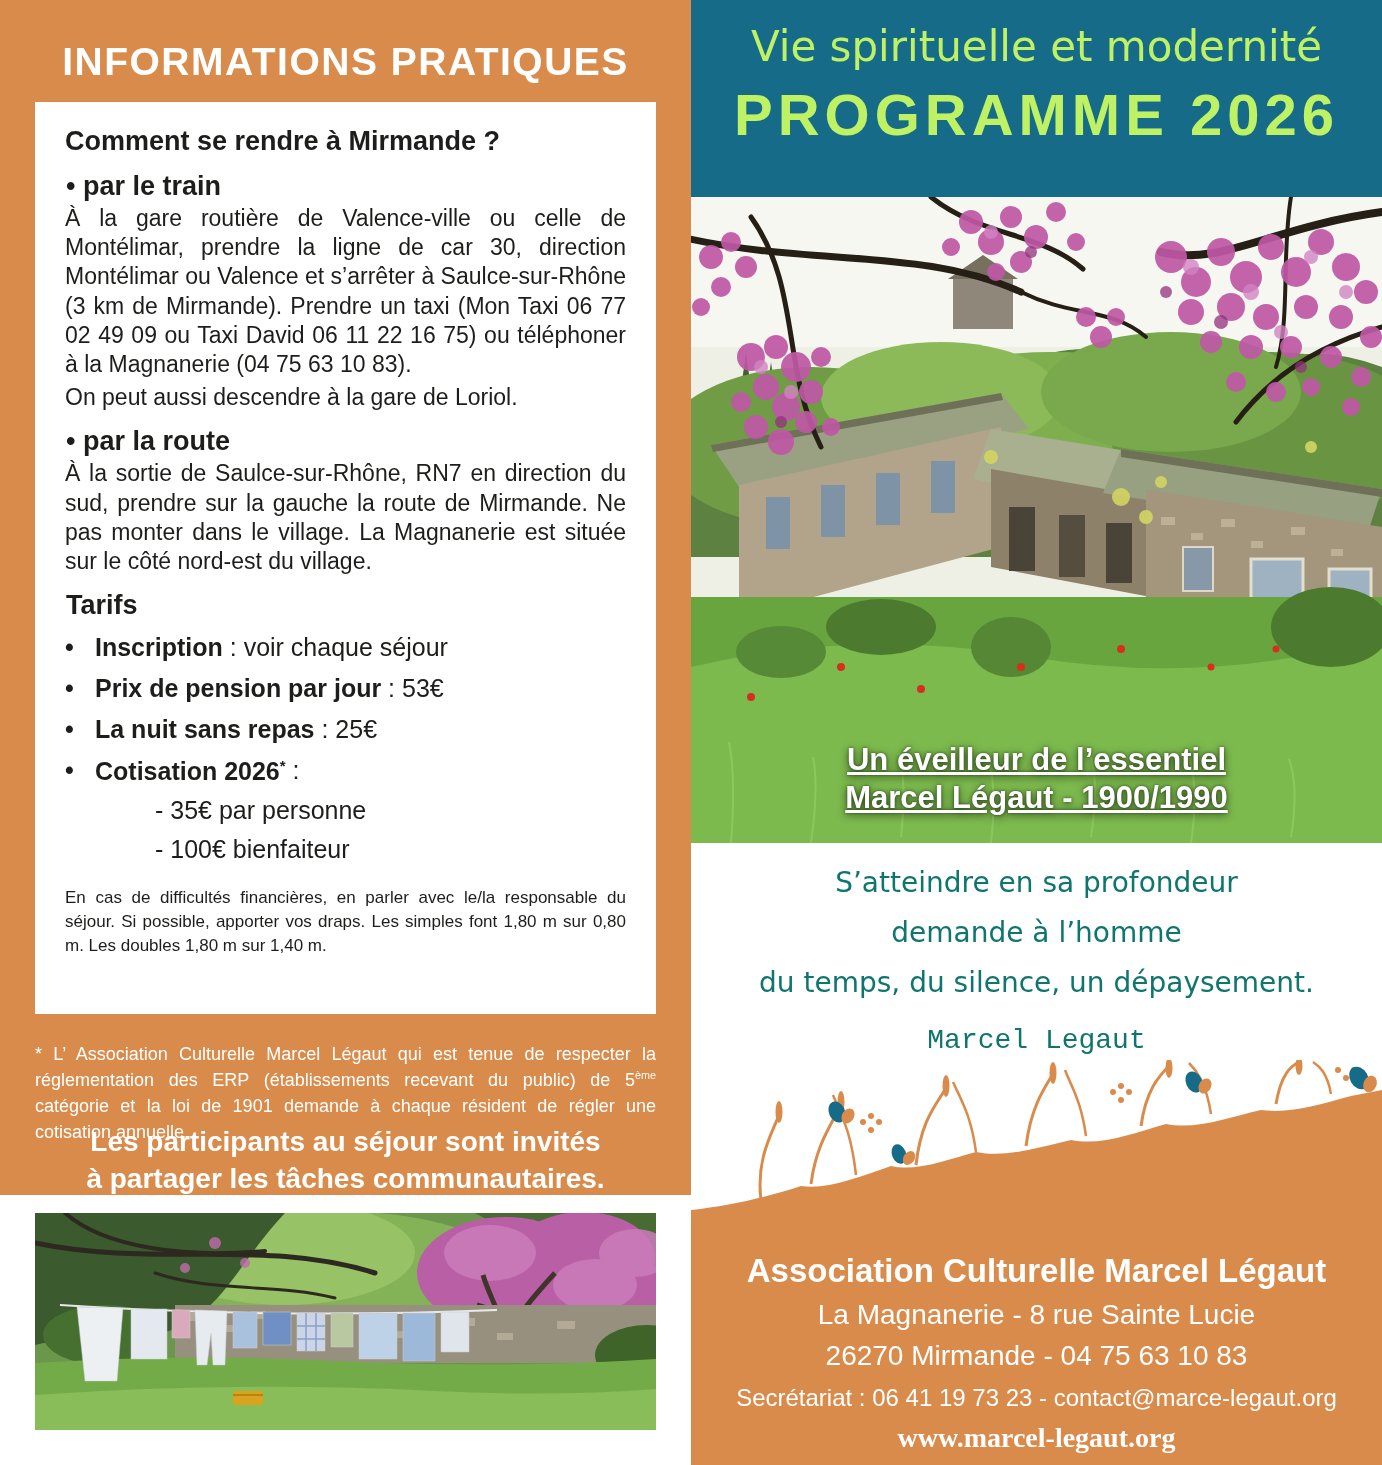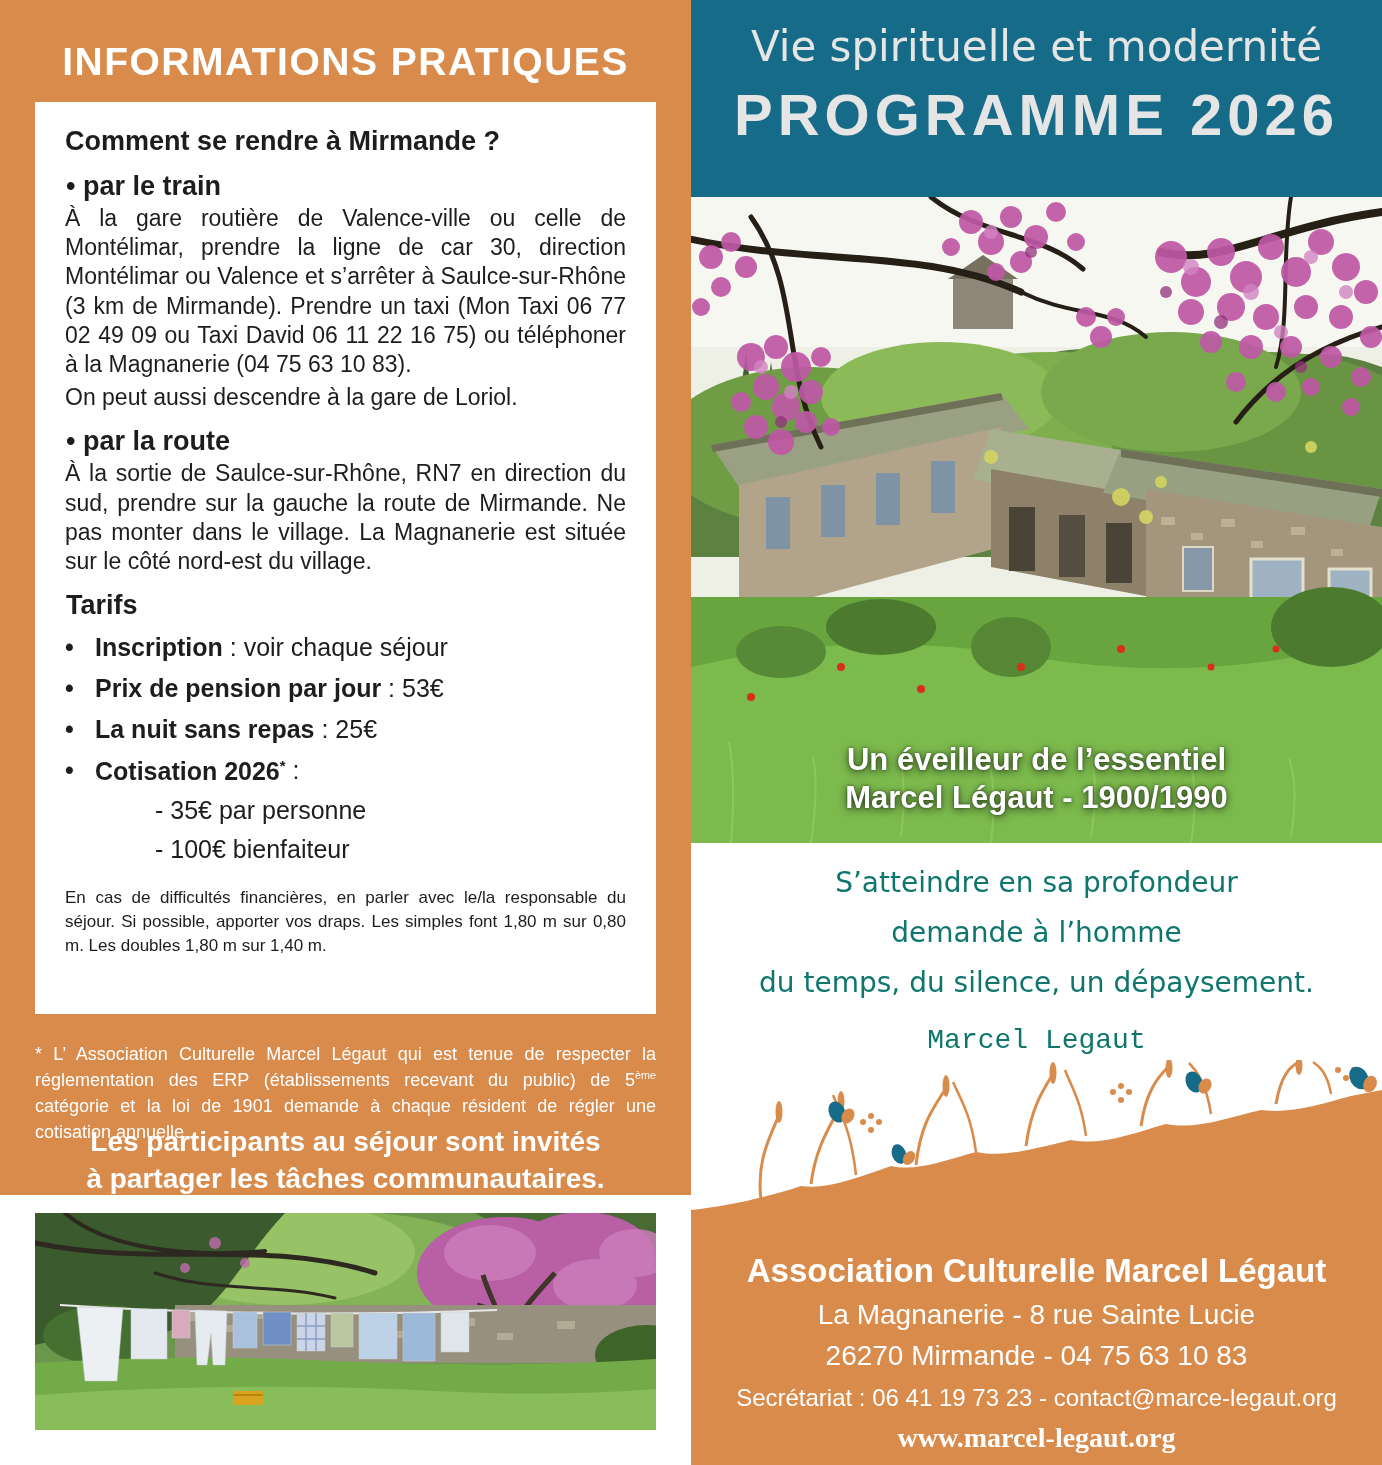--- a/index.html
+++ b/index.html
@@ -24,28 +24,28 @@
   .small-note{font-size:17px;line-height:1.42;text-align:justify;margin-top:22px;}
   .footnote{position:absolute;left:35px;top:1024px;width:621px;color:#fff;font-size:18px;
             line-height:1.44;text-align:justify;}
   .invite{position:absolute;left:0;top:1124px;width:100%;text-align:center;color:#fff;
           font-weight:700;font-size:28px;line-height:1.32;}
   .photo-left{position:absolute;left:35px;top:1213px;width:621px;height:217px;}
   .photo-left svg{display:block;width:100%;height:100%;}
   
   .right-col{position:absolute;left:691px;top:0;width:691px;height:1465px;background:#ffffff;}
   .teal-header{position:absolute;left:0;top:0;width:100%;height:197px;background:#156b88;
-               text-align:center;color:#e5e5e5;}
+               text-align:center;color:#bef264;}
   .teal-line1{font-family:"DejaVu Sans",sans-serif;font-size:42px;padding-top:22px;}
   .teal-line2{font-size:58px;font-weight:700;letter-spacing:5px;margin-top:10px;}
   .photo-right{position:absolute;left:0;top:197px;width:691px;height:646px;}
   .photo-right svg{display:block;width:100%;height:100%;}
   .photo-caption{position:absolute;left:0;bottom:26px;width:100%;text-align:center;color:#fff;
                  font-weight:700;font-size:31px;line-height:1.22;
-                 text-shadow:0 2px 8px rgba(0,0,0,.65),0 0 3px rgba(0,0,0,.5);}
+                 text-shadow:0 2px 8px rgba(0,0,0,.65),0 0 3px rgba(0,0,0,.5);text-decoration:underline;}
   .quote{position:absolute;left:0;top:858px;width:100%;text-align:center;color:#0f766e;
          font-family:"DejaVu Sans",sans-serif;font-size:28px;line-height:50px;}
   .quote-author{margin-top:8px;font-family:Liberation Mono, monospace;}
   .grass-zone{position:absolute;left:0;top:1060px;width:691px;height:173px;}
   .grass-zone svg{display:block;width:100%;height:100%;}
   .orange-footer{position:absolute;left:0;top:1232px;width:691px;height:233px;background:#d98b4c;
                  text-align:center;color:#fff;}
   .footer-title{font-size:33px;font-weight:700;margin-top:20px;}
   .footer-line{font-size:28px;margin-top:9px;}
   .footer-secretariat{font-size:24px;margin-top:12px;}

